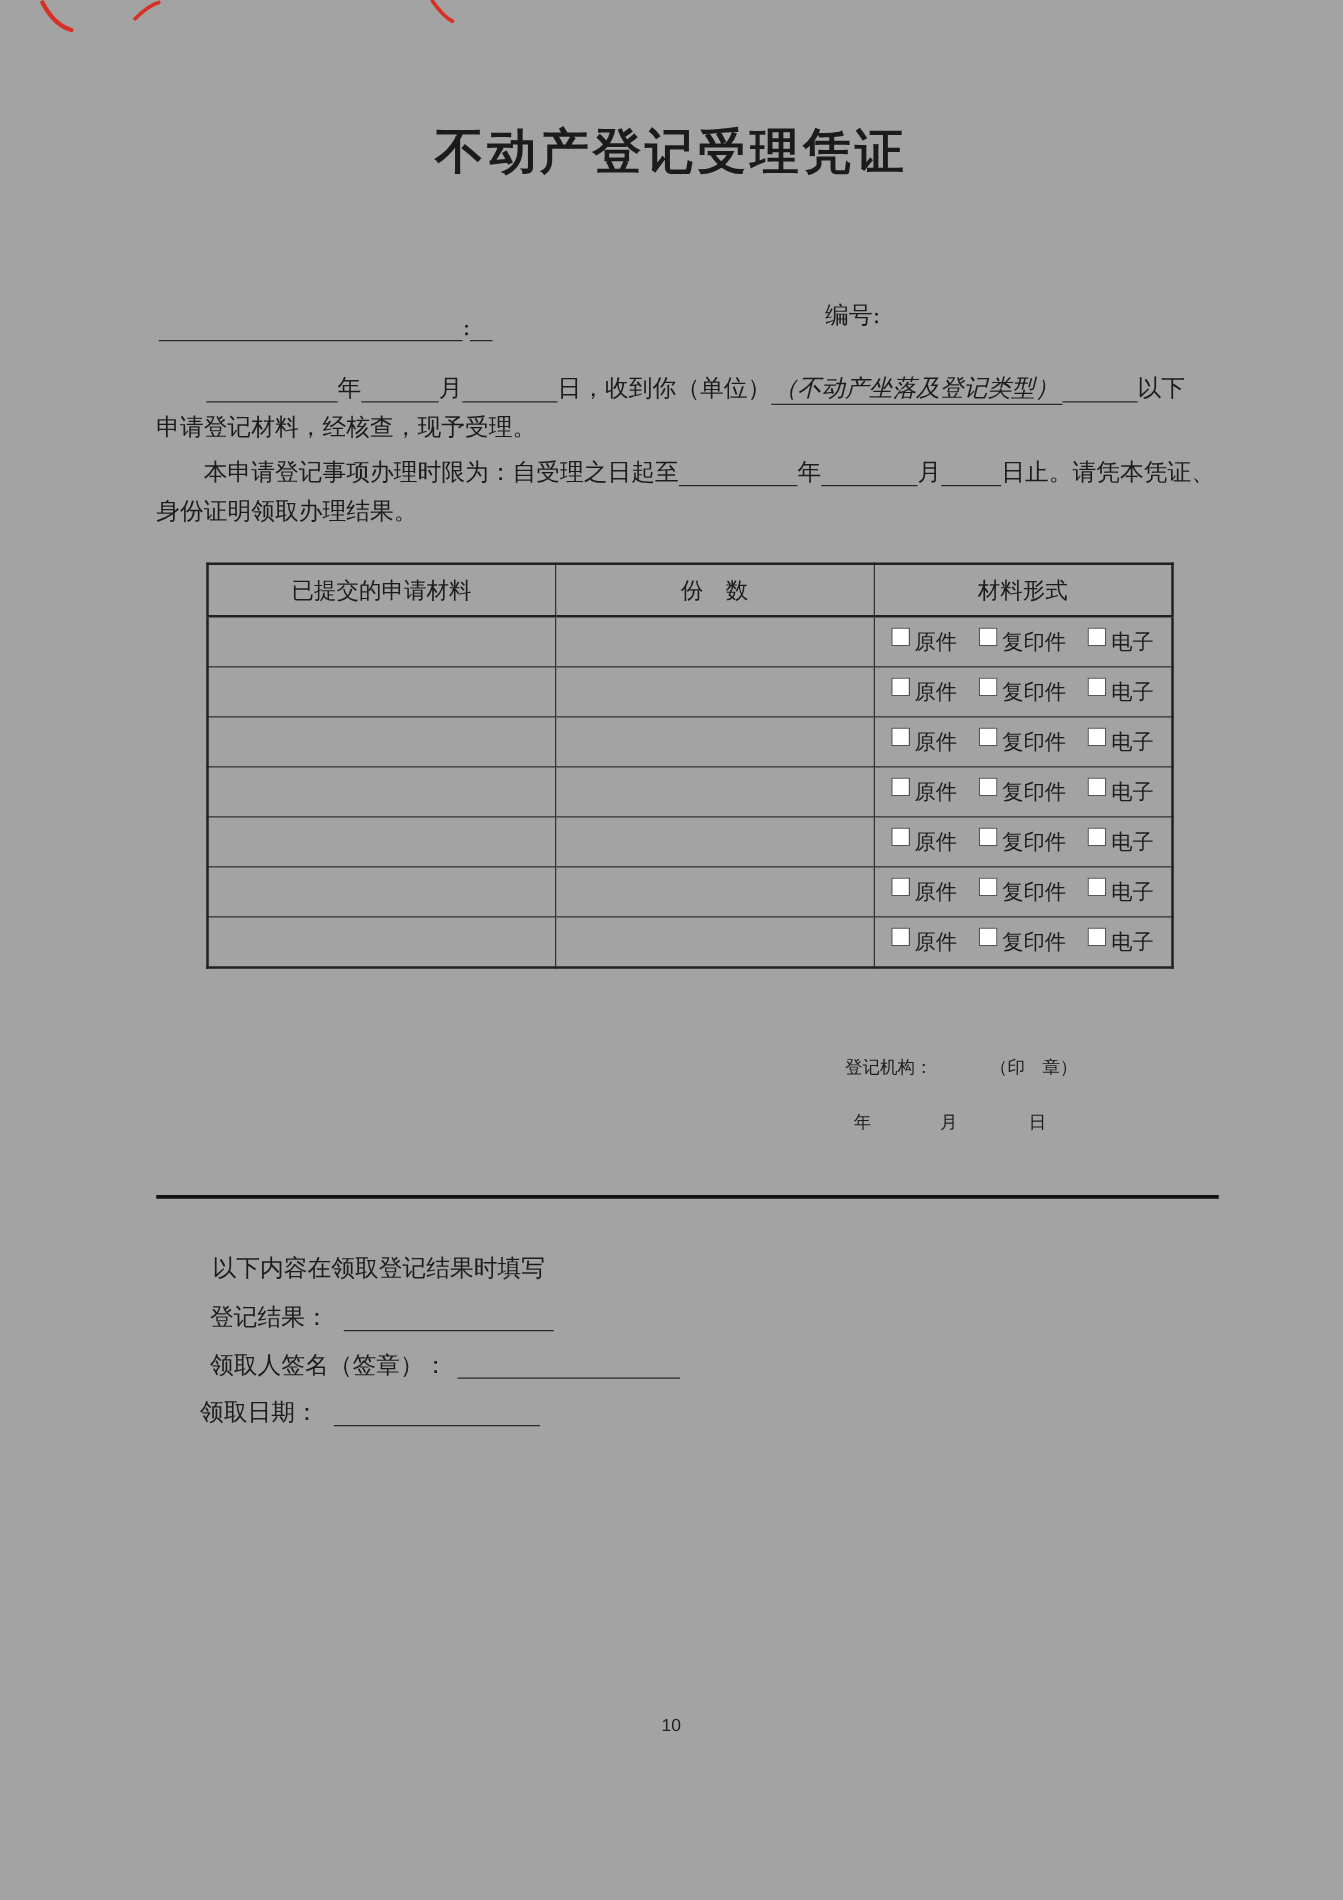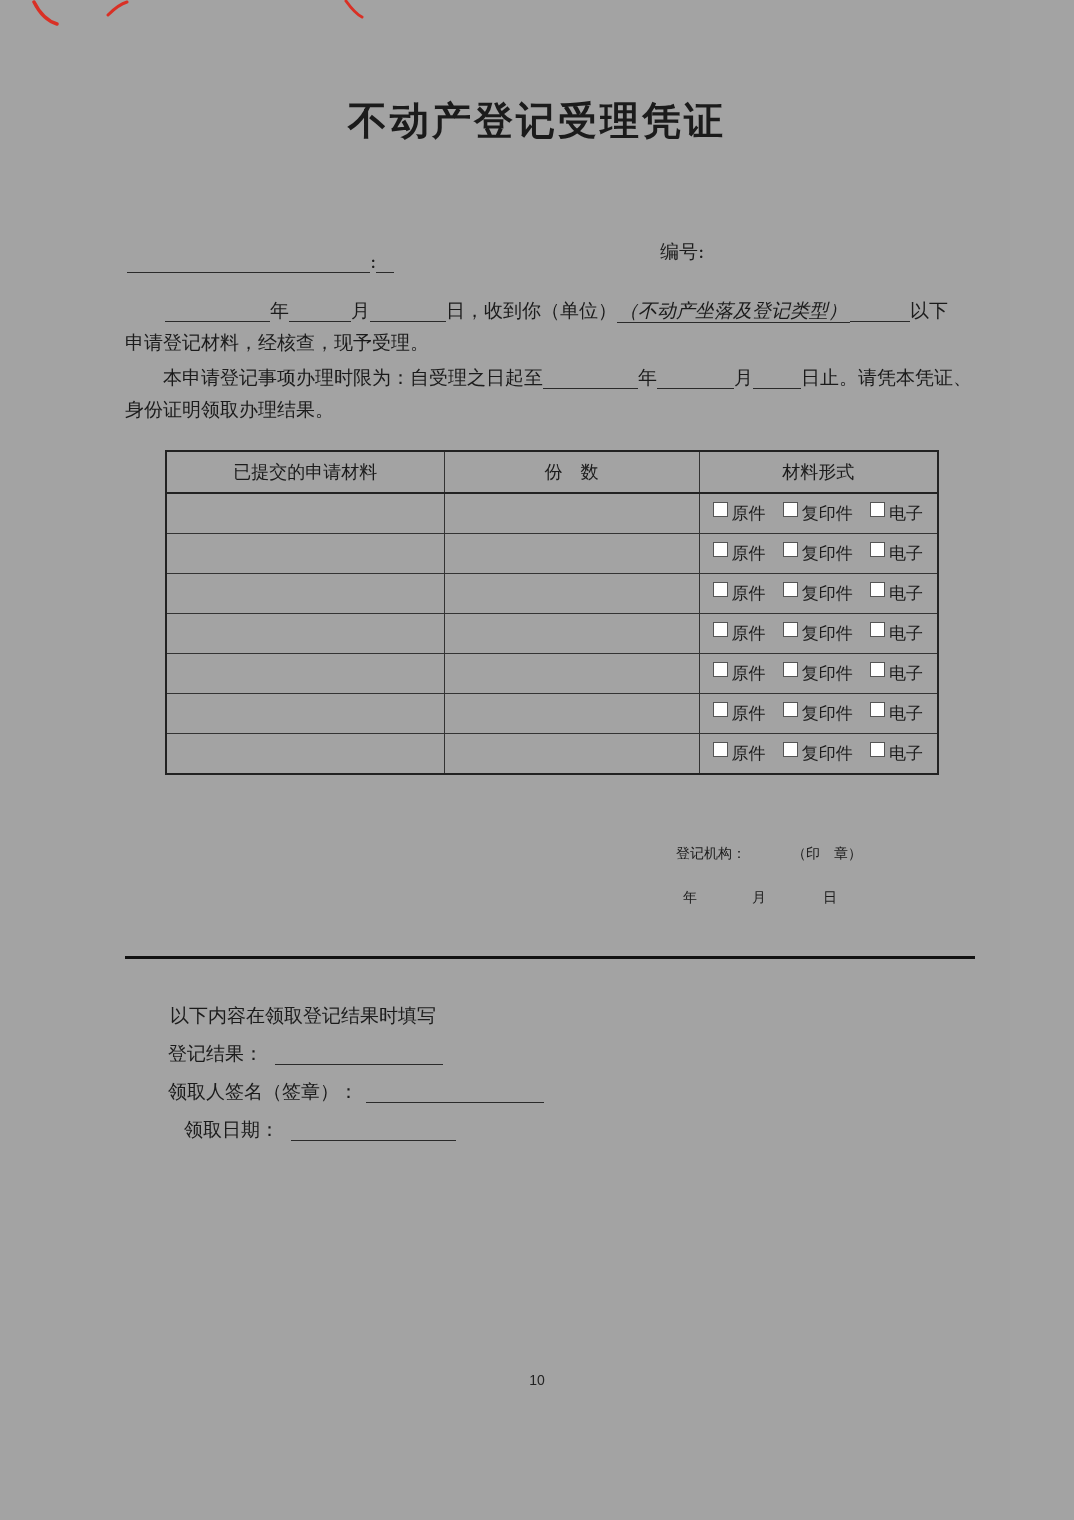--- a/index.html
+++ b/index.html
@@ -281,19 +281,19 @@
   <div class="abs line" style="left:170px;top:1002px">以下内容在领取登记结果时填写</div>
 
   <div class="abs line" style="left:168px;top:1040px">
     <span>登记结果：</span><span style="display:inline-block;width:12px"></span><span class="blank w168"></span>
   </div>
 
   <div class="abs line" style="left:168px;top:1078px">
     <span>领取人签名（签章）：</span><span style="display:inline-block;width:8px"></span><span class="blank w178"></span>
   </div>
 
-  <div class="abs line" style="left:184px;top:1116px">
+  <div class="abs line" style="left:160px;top:1116px">
     <span>领取日期：</span><span style="display:inline-block;width:12px"></span><span class="blank w165"></span>
   </div>
 
   <div class="abs pagenum">10</div>
 
 </div>
 
 </body></html>

